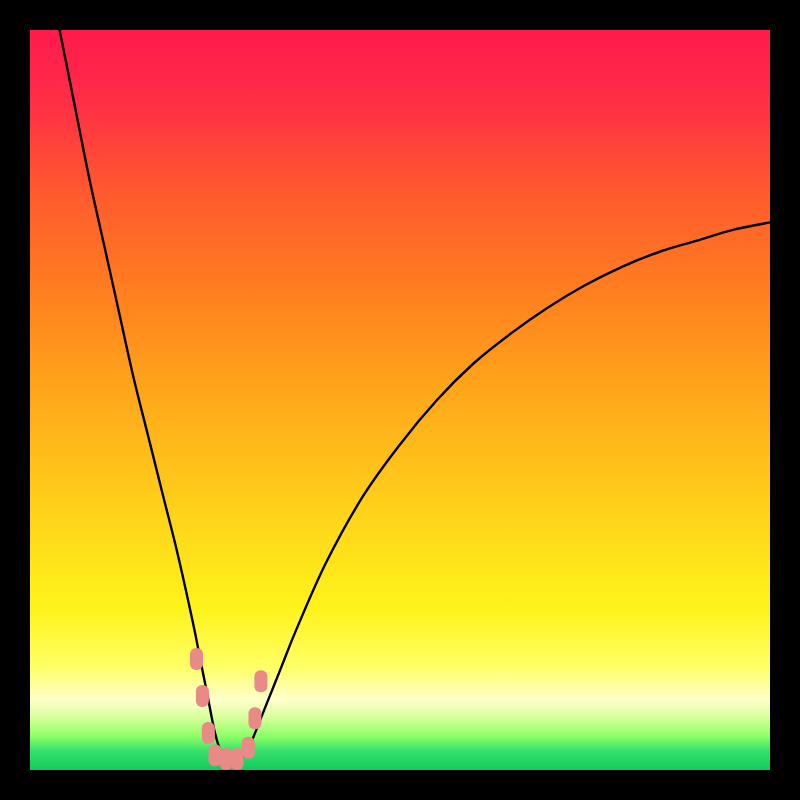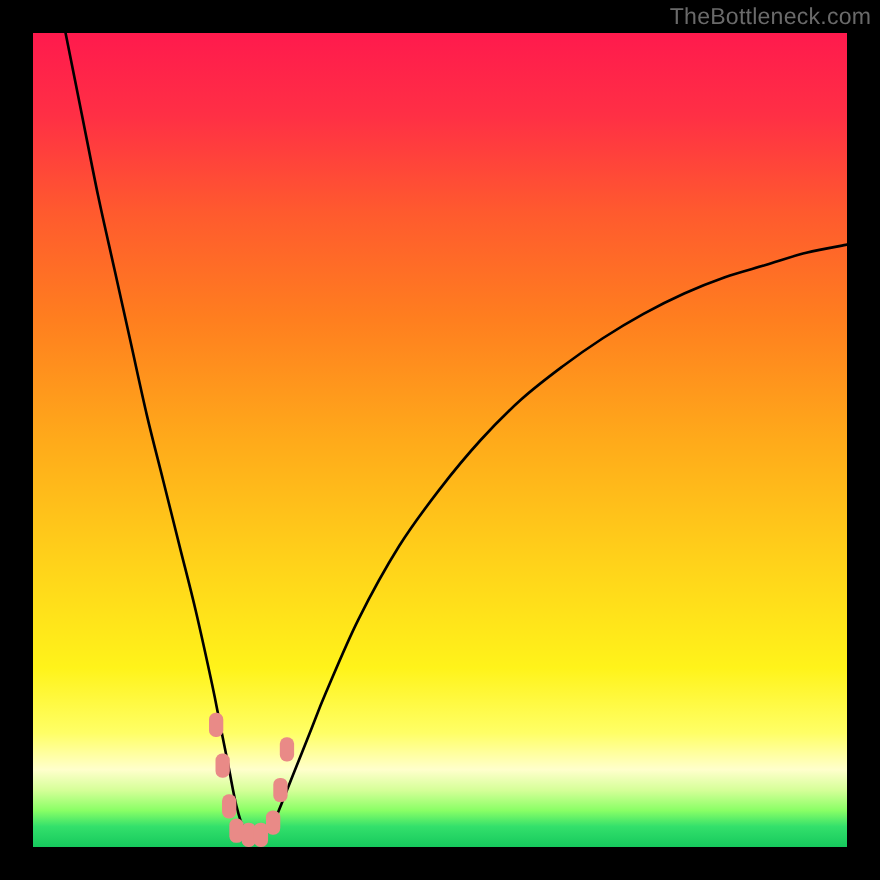--- a/index.html
+++ b/index.html
@@ -36,21 +36,20 @@
   }
   svg {
     display: block;
   }
 </style>
 </head>
 <body>
 
 <div class="canvas">
 
-  <div class="watermark">TheBottleneck.com</div>
 
   <div class="plot-area">
     <svg id="chart-svg" width="740" height="740" viewBox="0 0 740 740">
       <defs>
         <linearGradient id="bg-grad" x1="0" y1="0" x2="0" y2="1">
             <stop offset="0%" stop-color="#ff1a4d"></stop>
             <stop offset="10%" stop-color="#ff2f45"></stop>
             <stop offset="22%" stop-color="#ff5a2e"></stop>
             <stop offset="35%" stop-color="#ff7e1f"></stop>
             <stop offset="50%" stop-color="#ffaa1a"></stop>

